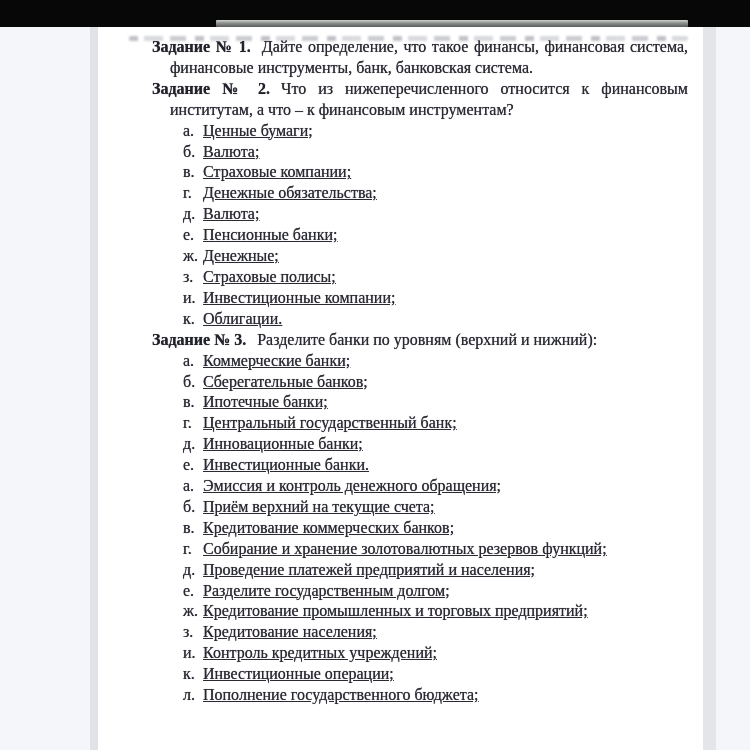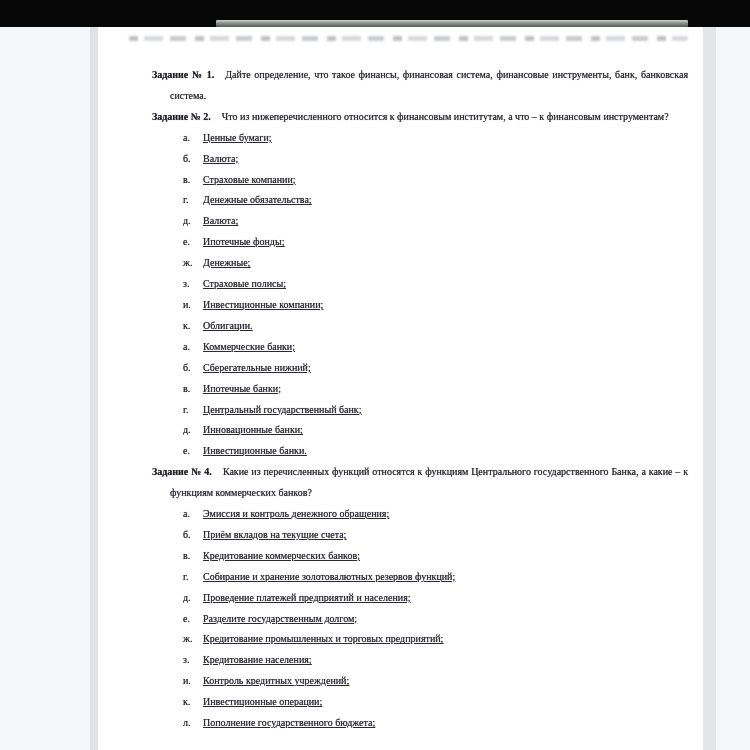--- a/index.html
+++ b/index.html
@@ -50,25 +50,24 @@
     background: repeating-linear-gradient(90deg,
       rgba(95,100,112,0.40) 0 9px,  rgba(95,100,112,0) 9px 15px,
       rgba(95,100,112,0.24) 15px 34px, rgba(95,100,112,0) 34px 41px,
       rgba(95,100,112,0.33) 41px 57px, rgba(95,100,112,0) 57px 66px);
     filter: blur(1.1px);
     border-radius: 2px;
   }
 
   .doc {
     position: absolute; top: 10px; left: 54px; right: 15px;
-    font-size: 10px; line-height: 20.9px;
+    font-size: 16px; line-height: 20.9px;
     color: #2a2a33;
     text-shadow: 0 0 0.7px rgba(38,38,48,0.85);
     text-align: justify;
-    margin-top: 28px;
   }
   .task {
     margin: 0 0 0 18px;
     text-indent: -18px;
     padding: 0;
   }
   .task-label { font-weight: bold; margin-right: 11px; color: #22222b; }
   .items { margin: 0; }
   .item {
     display: flex; margin-left: 31px;
@@ -108,74 +107,74 @@
             <div class="item">
               <span class="marker">г.</span>
               <span class="item-text">Денежные обязательства;</span>
             </div>
             <div class="item">
               <span class="marker">д.</span>
               <span class="item-text">Валюта;</span>
             </div>
             <div class="item">
               <span class="marker">е.</span>
-              <span class="item-text">Ипотечные фонды;</span>
+              <span class="item-text">Пенсионные банки;</span>
             </div>
             <div class="item">
               <span class="marker">ж.</span>
               <span class="item-text">Денежные;</span>
             </div>
             <div class="item">
               <span class="marker">з.</span>
               <span class="item-text">Страховые полисы;</span>
             </div>
             <div class="item">
               <span class="marker">и.</span>
               <span class="item-text">Инвестиционные компании;</span>
             </div>
             <div class="item">
               <span class="marker">к.</span>
               <span class="item-text">Облигации.</span>
             </div>
           </div>
+          <p class="task"><b class="task-label">Задание № 3.</b><span class="task-text">Разделите банки по уровням (верхний и нижний):</span></p>
           <div class="items">
             <div class="item">
               <span class="marker">а.</span>
               <span class="item-text">Коммерческие банки;</span>
             </div>
             <div class="item">
               <span class="marker">б.</span>
-              <span class="item-text">Сберегательные нижний;</span>
+              <span class="item-text">Сберегательные банков;</span>
             </div>
             <div class="item">
               <span class="marker">в.</span>
               <span class="item-text">Ипотечные банки;</span>
             </div>
             <div class="item">
               <span class="marker">г.</span>
               <span class="item-text">Центральный государственный банк;</span>
             </div>
             <div class="item">
               <span class="marker">д.</span>
               <span class="item-text">Инновационные банки;</span>
             </div>
             <div class="item">
               <span class="marker">е.</span>
               <span class="item-text">Инвестиционные банки.</span>
             </div>
           </div>
-          <p class="task"><b class="task-label">Задание № 4.</b><span class="task-text">Какие из перечисленных функций относятся к функциям Центрального государственного Банка, а какие – к функциям коммерческих банков?</span></p>
           <div class="items">
             <div class="item">
               <span class="marker">а.</span>
               <span class="item-text">Эмиссия и контроль денежного обращения;</span>
             </div>
             <div class="item">
               <span class="marker">б.</span>
-              <span class="item-text">Приём вкладов на текущие счета;</span>
+              <span class="item-text">Приём верхний на текущие счета;</span>
             </div>
             <div class="item">
               <span class="marker">в.</span>
               <span class="item-text">Кредитование коммерческих банков;</span>
             </div>
             <div class="item">
               <span class="marker">г.</span>
               <span class="item-text">Собирание и хранение золотовалютных резервов функций;</span>
             </div>
             <div class="item">

